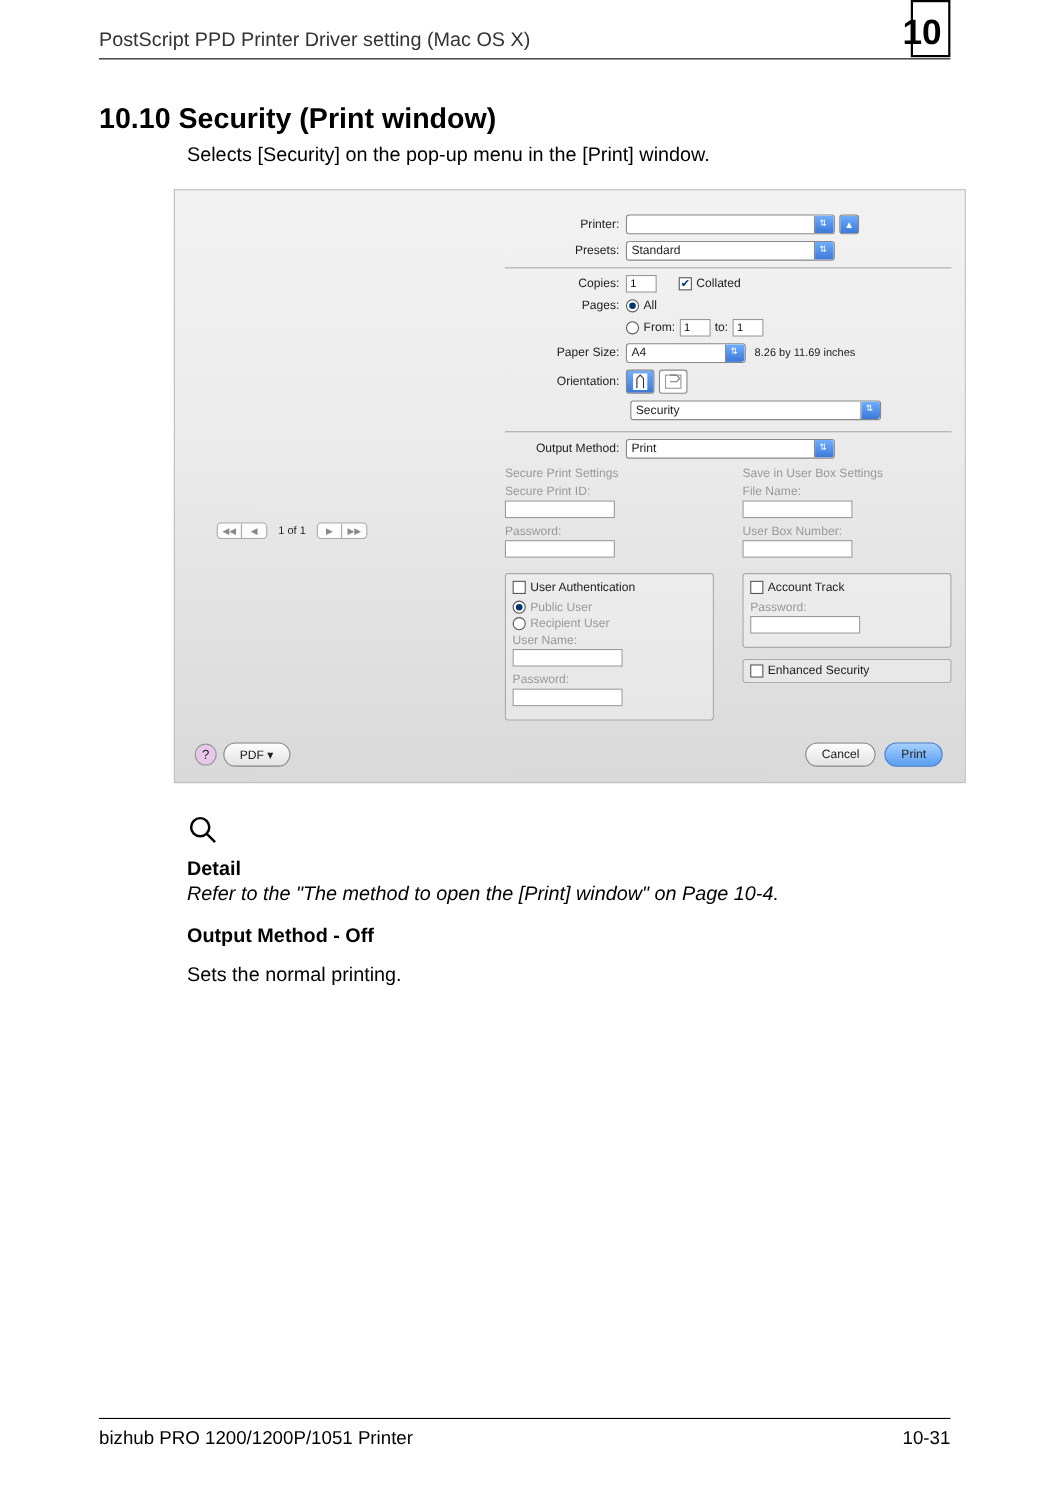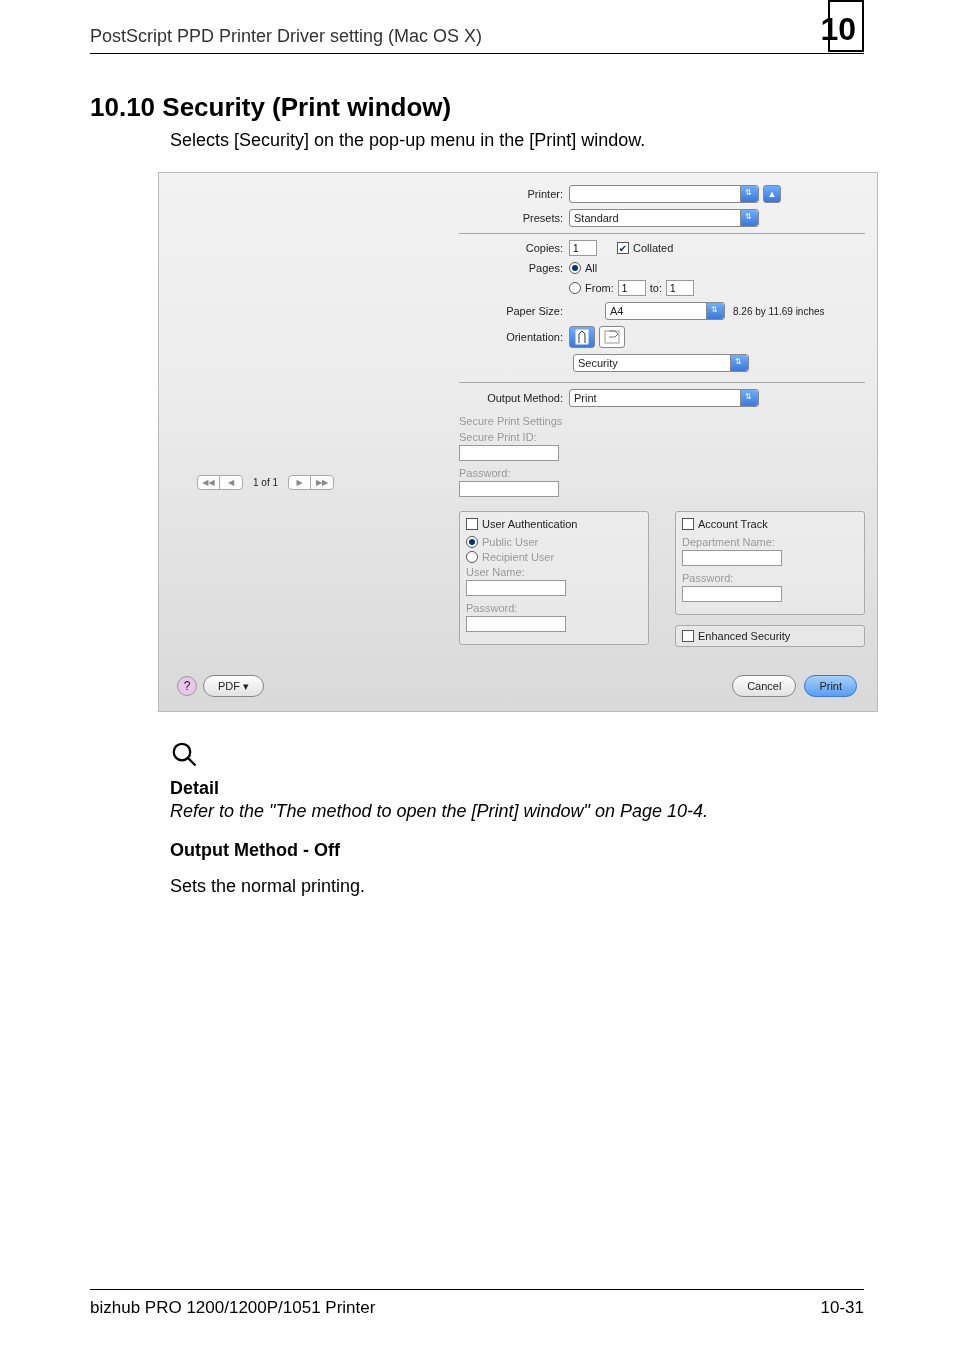--- a/index.html
+++ b/index.html
@@ -20,37 +20,37 @@
   .shot { position: absolute; top: 172px; left: 158px; width: 720px; height: 540px; border: 1px solid #bbb;
           background: linear-gradient(#f2f2f2, #ececec 40%, #d9d9d9 100%); overflow: hidden; font-size: 11px; color: #222; }
   .preview-pane { position: absolute; top: 12px; left: 8px; width: 280px; height: 455px; }
   .preview-doc { position: absolute; top: 10px; left: 16px; width: 6px; height: 1px; }
   .preview-nav { position: absolute; bottom: 150px; left: 30px; display: flex; gap: 4px; align-items: center; }
   .nav-seg { display: inline-flex; border: 1px solid #aaa; border-radius: 4px; height: 15px; background: #fcfcfc; }
   .nav-seg span { display: inline-block; width: 22px; border-right: 1px solid #aaa; font-size: 8px; text-align: center; line-height: 14px; color: #888; }
   .nav-seg span:last-child { border-right: none; }
   .nav-caption { font-size: 10px; margin: 0 6px; }
 
-  .form-col { position: absolute; top: 12px; left: 300px; right: 12px; }
+  .form-col { position: absolute; top: 22px; left: 300px; right: 12px; }
   .row { display: flex; align-items: center; margin-bottom: 6px; }
   .lbl { width: 110px; text-align: right; padding-right: 6px; font-size: 11px; }
   .combo { background: #fff; border: 1px solid #888; border-radius: 3px; height: 18px; display: inline-flex; align-items: center; padding: 0 4px; font-size: 11px; position: relative; }
   .combo .cap { position: absolute; right: 0; top: 0; width: 18px; height: 100%; background: linear-gradient(#6faeff,#3b78d8); border-left: 1px solid #888; border-radius: 0 3px 3px 0; }
   .combo .cap::before { content: "⇅"; color:#fff; font-size:8px; position:absolute; left:4px; top:2px; }
   .sqbtn { width: 18px; height: 18px; background: linear-gradient(#6faeff,#3b78d8); border-radius: 3px; border:1px solid #888; display:inline-flex; align-items:center; justify-content:center; color:#fff; font-size:9px; margin-left:4px; }
   .txt-in { background:#fff; border:1px solid #999; height:16px; width:28px; font-size:10px; padding:0 3px; }
   .chk { width:12px; height:12px; border:1px solid #555; background:#fff; display:inline-flex; align-items:center; justify-content:center; font-size:10px; color:#037; margin-right:4px; }
   .rad { width:12px; height:12px; border:1px solid #555; border-radius:50%; background:#fff; display:inline-flex; align-items:center; justify-content:center; margin-right:4px; }
   .rad.sel::after { content:""; width:6px; height:6px; background:#037; border-radius:50%; }
   .halfrow .lbl { width:110px; }
   .orient-btn { width:26px; height:22px; border:1px solid #888; border-radius:3px; background:#fff; display:inline-flex; align-items:center; justify-content:center; margin-right:4px; }
   .orient-btn.sel { background: linear-gradient(#6faeff,#3b78d8); color:#fff; }
 
   .sect-combo { margin: 6px 0 10px 114px; }
-  .sect-combo .combo { width: 176px; }
+  .sect-combo .combo { width: 228px; }
 
   .hr-line { border-top: 1px solid #aaa; margin: 6px 0; }
 
   .two-col { display:flex; gap:26px; margin-top:8px; }
   .col { flex:1; }
   .fs-title { font-size:11px; margin-bottom:4px; }
   .dim { color:#999; }
   .field-block { margin-bottom:6px; }
   .field-block input { display:block; width:100px; margin-top:2px; }
   .panel-box { border:1px solid #aaa; background:rgba(255,255,255,0.3); border-radius:3px; padding:6px; margin-bottom:10px; }
@@ -136,21 +136,21 @@
     <div class="row halfrow">
       <span class="lbl"></span>
       <span class="rad"></span>
       <span>From:</span>
       <input class="txt-in" style="margin: 0px 4px;" value="1">
       <span>to:</span>
       <input class="txt-in" style="margin-left: 4px;" value="1">
     </div>
     <div class="row halfrow">
       <span class="lbl">Paper Size:</span>
-      <span class="combo" style="width:120px;margin-left:36px;">
+      <span class="combo" style="width:109px;">
         <span>A4</span>
             <span class="cap"></span>
       </span>
       <span class="size-note">8.26 by 11.69 inches</span>
     </div>
     <div class="row halfrow">
       <span class="lbl">Orientation:</span>
       <span class="orient-btn sel">
         <svg width="14" height="16" viewBox="0 0 14 16">
               <rect x="1" y="1" width="12" height="14" fill="#fff" stroke="#fff"></rect>
@@ -183,20 +183,31 @@
 
     <div class="two-col">
       <div class="col dim">
         <div class="fs-title">Secure Print Settings</div>
         <div class="field-block">
           <span>Secure Print ID:</span>
           <input class="txt-in" style="width: 100px;">
         </div>
         <div class="field-block">
           <span>Password:</span>
+          <input class="txt-in" style="width: 100px;">
+        </div>
+      </div>
+      <div class="col dim">
+        <div class="fs-title">Save in User Box Settings</div>
+        <div class="field-block">
+          <span>File Name:</span>
+          <input class="txt-in" style="width: 100px;">
+        </div>
+        <div class="field-block">
+          <span>User Box Number:</span>
           <input class="txt-in" style="width: 100px;">
         </div>
       </div>
     </div>
 
     <div class="two-col">
       <div class="col">
         <div class="panel-box">
           <div class="panel-hdr">
                 <span class="chk"></span>
@@ -216,21 +227,20 @@
           </div>
         </div>
       </div>
       <div class="col">
         <div class="panel-box">
           <div class="panel-hdr">
                 <span class="chk"></span>
                 <span>Account Track</span>
               </div>
           <div class="dim">
-            <div class="field-block"><span>Department Name:</span><input class="txt-in" style="width: 100px;"></div>
             <div class="field-block"><span>Password:</span><input class="txt-in" style="width: 100px;"></div>
           </div>
         </div>
         <div class="panel-box" style="padding:4px 6px;">
           <div class="panel-hdr" style="margin:0;">
                 <span class="chk"></span>
                 <span>Enhanced Security</span>
               </div>
         </div>
       </div>

